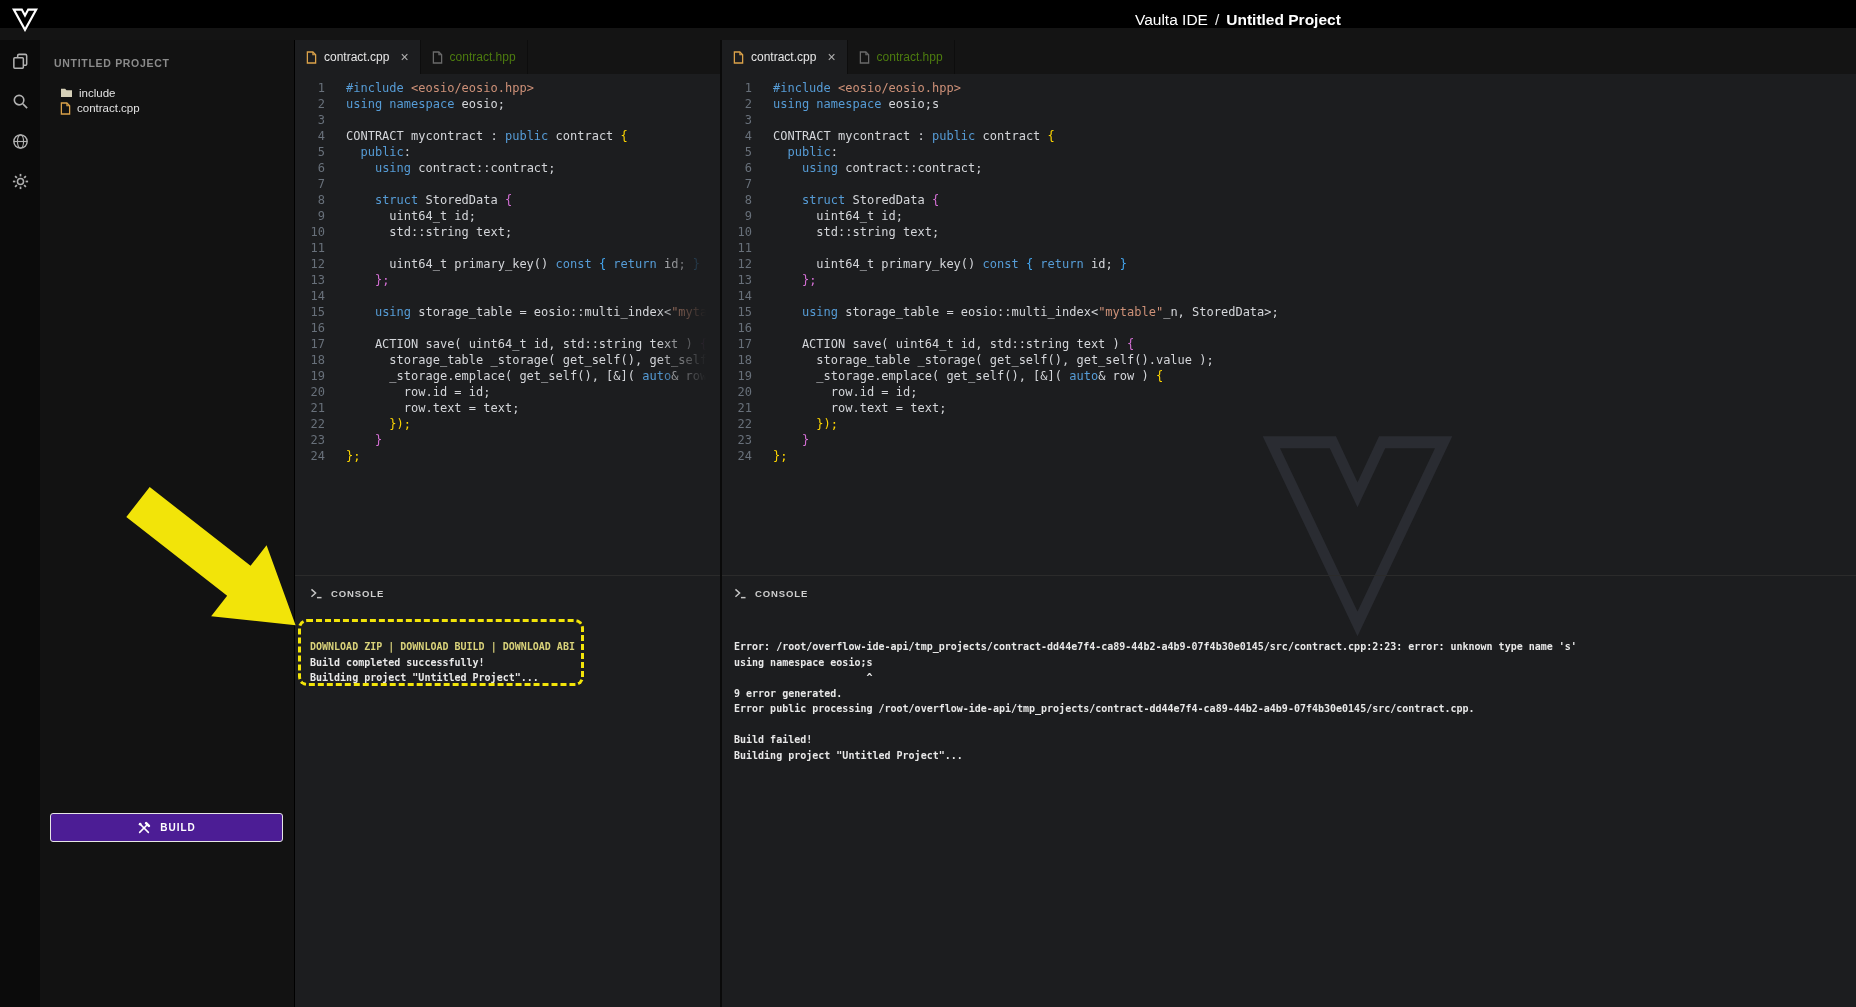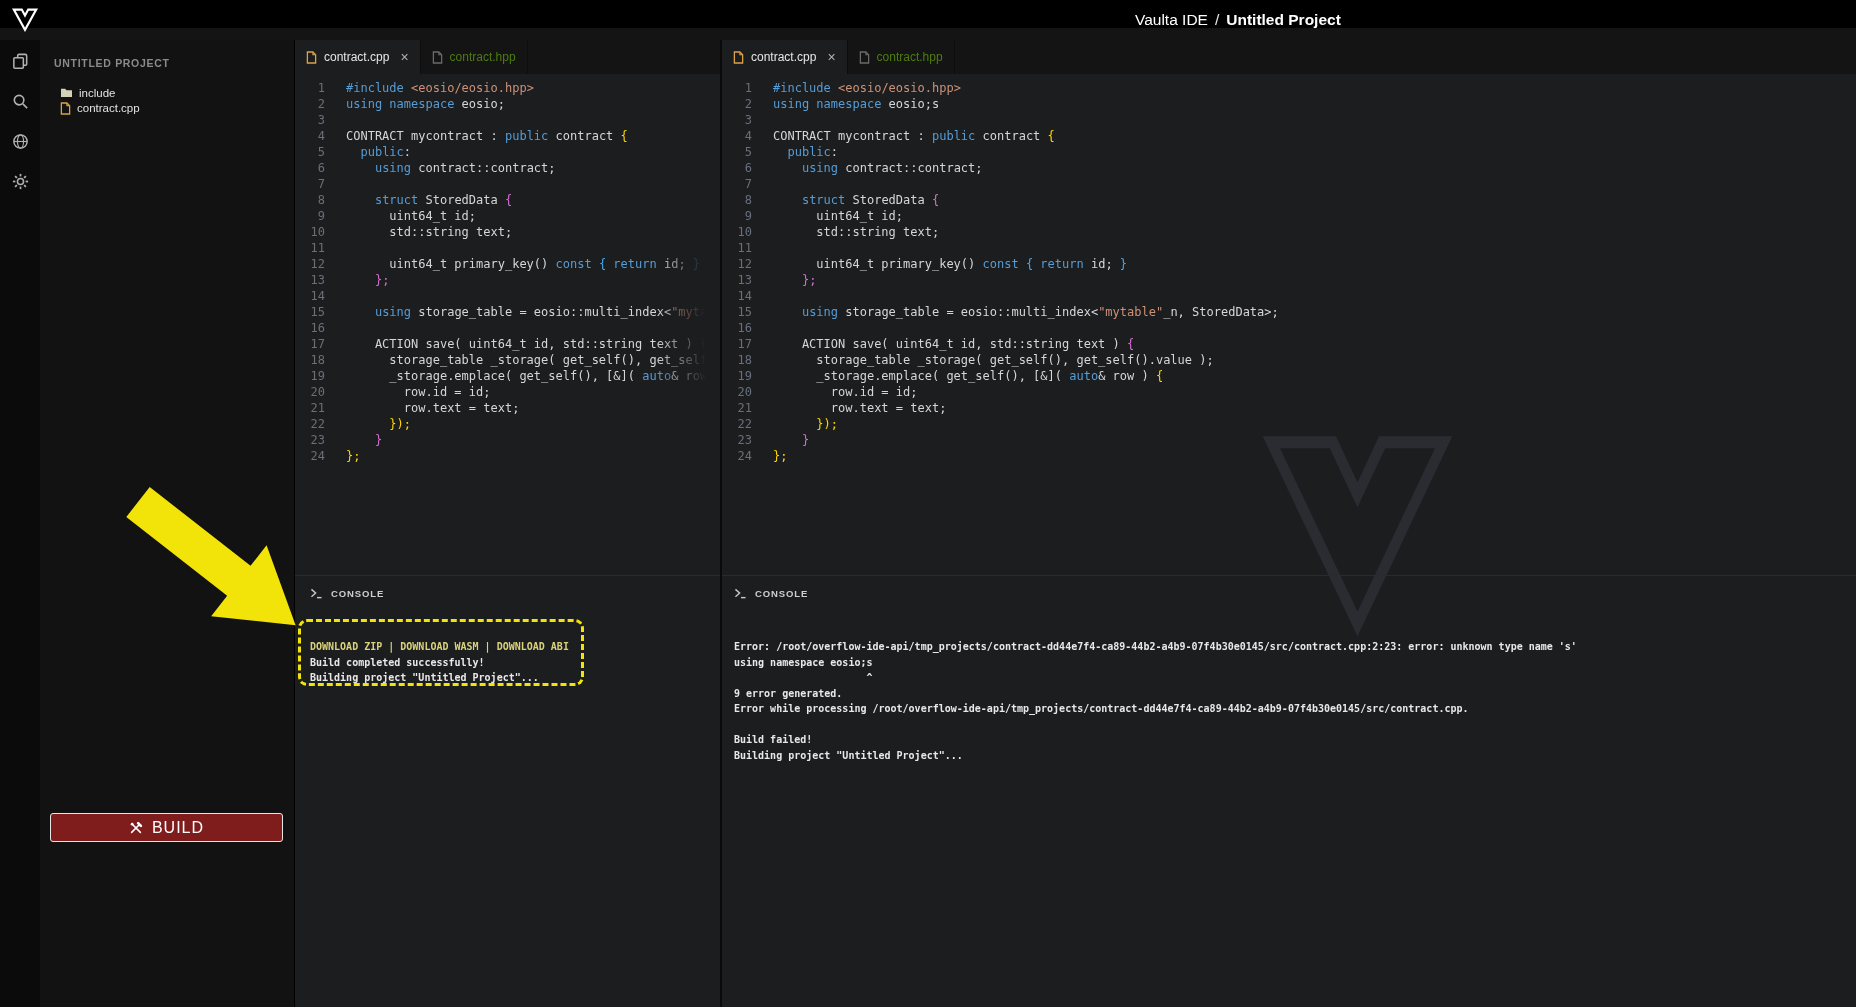--- a/index.html
+++ b/index.html
@@ -21,22 +21,22 @@
   .act-icon{width:19px;height:19px;cursor:pointer;opacity:.88;}
 
   
   .explorer{position:absolute;left:40px;top:40px;width:255px;height:967px;background:#121212;
             border-right:1px solid #000;z-index:4;}
   .exp-title{padding:17px 12px 0 14px;font-size:10.5px;letter-spacing:.7px;color:#8b8b8b;font-weight:700;}
   .tree{margin-top:17px;}
   .tree-item{display:flex;align-items:flex-start;gap:6px;padding:1px 0 1px 20px;font-size:11.5px;
              color:#e2e2e2;cursor:pointer;height:15px;}
   .build-btn{position:absolute;left:10px;top:773px;width:233px;height:29px;border:1.5px solid #e6e6e6;
-             border-radius:3px;background:#7f1d1d;display:flex;align-items:center;justify-content:center;
-             gap:9px;color:#fff;font-size:16px;font-weight:400;letter-spacing:1px;cursor:pointer;}
+             border-radius:3px;background:#4c1d95;display:flex;align-items:center;justify-content:center;
+             gap:9px;color:#fff;font-size:10px;font-weight:700;letter-spacing:1px;cursor:pointer;}
 
   
   .panel{position:absolute;top:40px;height:967px;background:#1c1d1f;}
   .panel-left{left:295px;width:425px;}
   .panel-right{left:720px;width:1136px;border-left:2px solid #0a0a0a;}
 
   .tabbar{position:absolute;top:0;left:0;right:0;height:34px;background:#141414;display:flex;z-index:3;}
   .tab{display:flex;align-items:center;gap:7px;padding:0 11px;height:34px;border-right:1px solid #0d0d0d;
        cursor:pointer;font-size:12px;color:#4d7c0f;white-space:nowrap;}
   .tab.active{background:#1c1d1f;color:#e6e6e6;}
@@ -175,21 +175,21 @@
     <div class="fade-right"></div>
     <div class="console">
       <div class="console-header">
         <svg width="13" height="11" viewBox="0 0 14 12">
           <path d="M1.5 1.5 L6 5.5 L1.5 9.5" fill="none" stroke="#c5c5c5" stroke-width="1.6"></path>
           <path d="M7.5 10.5 H12.5" stroke="#c5c5c5" stroke-width="1.6"></path>
         </svg>
         <span class="console-title">CONSOLE</span>
       </div>
       <div class="console-body">
-        <div class="console-line" id="console-left-links"><a class="dl-link">DOWNLOAD ZIP</a><span class="link-sep"> | </span><a class="dl-link">DOWNLOAD WASM</a><span class="link-sep"> | </span><a class="dl-link">DOWNLOAD ABI</a></div>
+        <div class="console-line" id="console-left-links"><a class="dl-link">DOWNLOAD ZIP</a><span class="link-sep"> | </span><a class="dl-link">DOWNLOAD BUILD</a><span class="link-sep"> | </span><a class="dl-link">DOWNLOAD ABI</a></div>
         <div id="console-left-lines">
             <div class="console-line">Build completed successfully!</div>
             <div class="console-line">Building project "Untitled Project"...</div>
           </div>
       </div>
     </div>
   </div>
 
   <div class="panel panel-right">
     <svg class="watermark" width="205" height="215" viewBox="0 0 100 90" preserveAspectRatio="none">
@@ -219,21 +219,21 @@
           <path d="M1.5 1.5 L6 5.5 L1.5 9.5" fill="none" stroke="#c5c5c5" stroke-width="1.6"></path>
           <path d="M7.5 10.5 H12.5" stroke="#c5c5c5" stroke-width="1.6"></path>
         </svg>
         <span class="console-title">CONSOLE</span>
       </div>
       <div class="console-body" id="console-right">
           <div class="console-line">Error: /root/overflow-ide-api/tmp_projects/contract-dd44e7f4-ca89-44b2-a4b9-07f4b30e0145/src/contract.cpp:2:23: error: unknown type name 's'</div>
           <div class="console-line">using namespace eosio;s</div>
           <div class="console-line">                      ^</div>
           <div class="console-line">9 error generated.</div>
-          <div class="console-line">Error while processing /root/overflow-ide-api/tmp_projects/contract-dd44e7f4-ca89-44b2-a4b9-07f4b30e0145/src/contract.cpp.</div>
+          <div class="console-line">Error public processing /root/overflow-ide-api/tmp_projects/contract-dd44e7f4-ca89-44b2-a4b9-07f4b30e0145/src/contract.cpp.</div>
           <div class="console-line"> </div>
           <div class="console-line">Build failed!</div>
           <div class="console-line">Building project "Untitled Project"...</div>
         </div>
     </div>
   </div>
 
   <div class="ann-box"></div>
   <svg class="ann-arrow" width="320" height="300" viewBox="0 0 320 300">
     <g transform="translate(30,42) rotate(38)">

